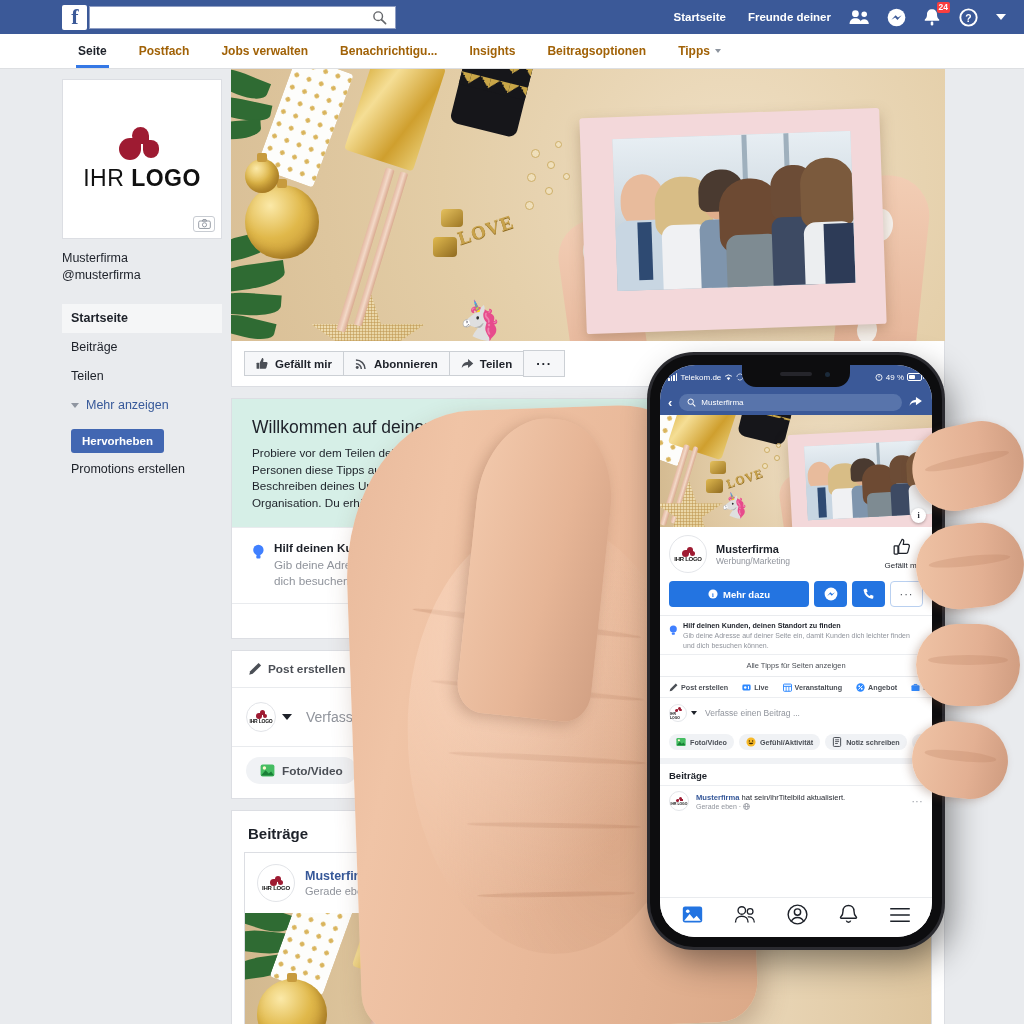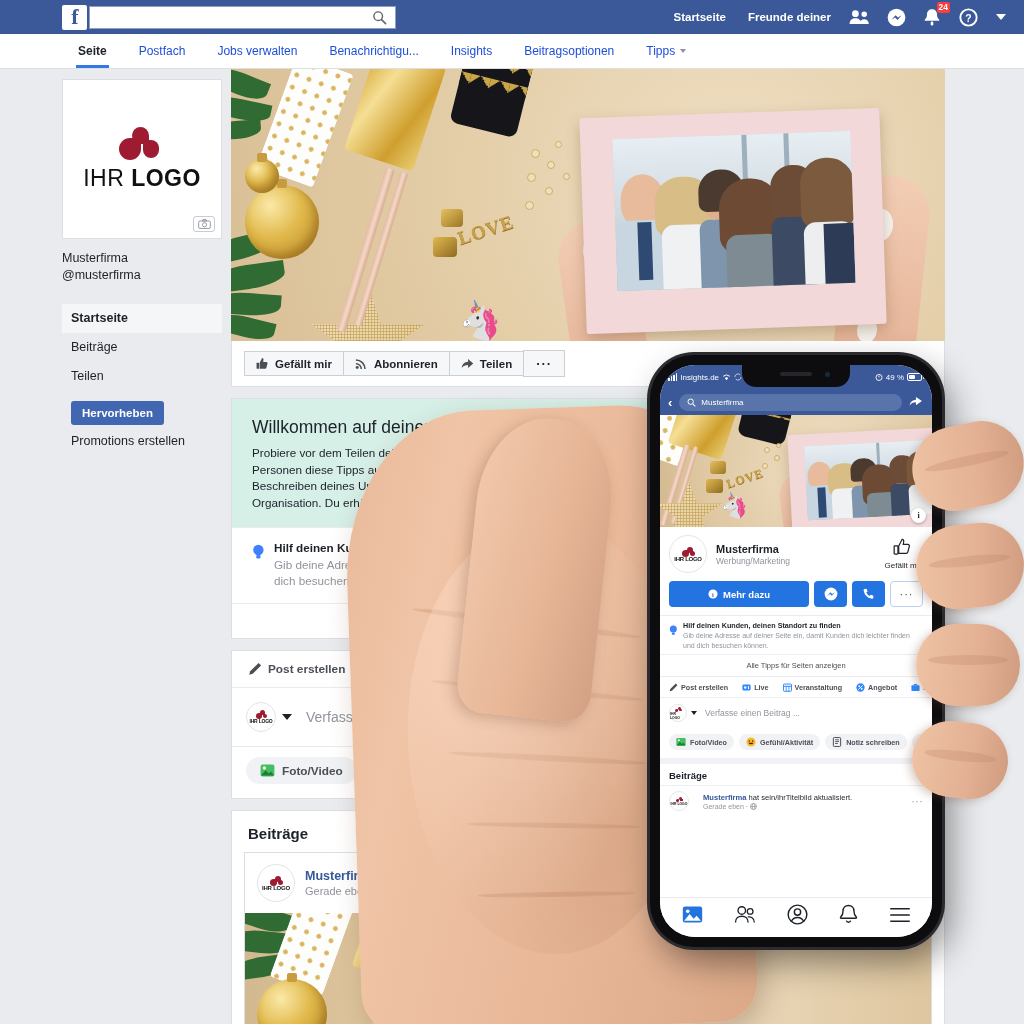--- a/index.html
+++ b/index.html
@@ -50,21 +50,21 @@
 
   
   .fb-navbar {
     position:absolute; top:34px; left:0; width:1024px; height:35px;
     background:#fff; border-bottom:1px solid #dddfe2; z-index:19;
     display:flex; align-items:stretch;
   }
   .fb-nav-inner { display:flex; align-items:stretch; margin-left:62px; }
   .fb-tab {
     position:relative; display:flex; align-items:center; padding:0 16px;
-    font-size:12px; color:#1d4ed8; white-space:nowrap; cursor:pointer;
+    font-size:12px; color:#a16207; white-space:nowrap; cursor:pointer;font-weight:bold;
   }
   .fb-tab.active { color:#1d2129; font-weight:bold; }
   .fb-tab.active::after {
     content:""; position:absolute; left:14px; right:14px; bottom:0; height:3px; background:#3578e5;
   }
   .fb-nav-right { margin-left:auto; display:flex; align-items:stretch; padding-right:40px; }
   .tab-caret { display:inline-block; width:0;height:0;margin-left:5px;
     border-left:3.5px solid transparent;border-right:3.5px solid transparent;border-top:4px solid #8d949e;}
 
   
@@ -377,21 +377,21 @@
   .ph-cacts{display:flex;gap:5px;padding:6px 9px 8px 9px;}
   .ph-ca{display:flex;align-items:center;gap:4px;background:#f0f2f5;border-radius:11px;padding:3px 7px;
     font-size:7.2px;font-weight:bold;color:#4b4f56;white-space:nowrap;}
   .ph-posts-h{font-size:9.5px;font-weight:bold;color:#1d2129;padding:6px 9px 4px 9px;border-top:6px solid #f0f2f5;}
   .ph-post{display:flex;align-items:center;padding:5px 9px;border-top:1px solid #eceef1;}
   .ph-post .pl{width:20px;height:20px;border-radius:50%;border:1px solid #e4e6ea;display:flex;flex-direction:column;
     align-items:center;justify-content:center;flex:0 0 20px;}
   .ph-post .pl .mm{width:7px;height:5px;position:relative;}
   .ph-post .pl .mm i{position:absolute;background:#9e1b32;}
   .ph-post .pl .mt{font-size:3.4px;font-weight:bold;color:#111;}
-  .ph-post .pm{margin-left:14px;}
+  .ph-post .pm{margin-left:7px;}
   .ph-post .pm .a{font-size:7.6px;color:#1d2129;}
   .ph-post .pm .a b{color:#365899;}
   .ph-post .pm .t{font-size:7px;color:#90949c;margin-top:1px;}
   .ph-post .dots{margin-left:auto;color:#90949c;font-size:10px;letter-spacing:.5px;}
   .ph-nav{
     position:absolute;left:0;right:0;bottom:0;height:40px;background:#fff;border-top:1px solid #e9ebee;
     display:flex;align-items:center;justify-content:space-around;padding:0 6px 6px 6px;
   }
   .ph-nav .ni{display:flex;align-items:center;justify-content:center;}
 
@@ -495,20 +495,24 @@
             </svg>
         </div>
       </div>
       <div class="page-name">Musterfirma</div>
       <div class="page-handle">@musterfirma</div>
 
       <div class="side-nav">
         <div class="side-item active">Startseite</div>
         <div class="side-item">Beiträge</div>
         <div class="side-item">Teilen</div>
+        <div class="side-more">
+          <i class="cv"></i>
+          <span>Mehr anzeigen</span>
+        </div>
         <button class="btn-promote">Hervorheben</button>
         <div class="side-promolink">Promotions erstellen</div>
       </div>
     </div>
 
     <div class="main-col">
 
       <div class="cover">
         <div class="kraft"></div>
 
@@ -798,21 +802,21 @@
           </div>
 
         <div class="ph-status">
           <div class="left">
             <span class="bars">
                 <i style="height:3px"></i>
                 <i style="height:4.5px"></i>
                 <i style="height:6px"></i>
                 <i style="height:7.5px"></i>
               </span>
-            <span>Insights.de</span>
+            <span>Telekom.de</span>
             <svg width="9" height="7" viewBox="0 0 10 8">
                 <path d="M5 7 3 4.6a3.2 3.2 0 0 1 4 0z" fill="#fff"></path>
                 <path d="M1.2 2.6a6 6 0 0 1 7.6 0" fill="none" stroke="#fff" stroke-width="1.1"></path>
               </svg>
             <svg width="8" height="8" viewBox="0 0 9 9">
                 <path d="M1 4.5a3.5 3.5 0 0 1 6-2.4M8 4.5a3.5 3.5 0 0 1-6 2.4" fill="none" stroke="#cdd6ea" stroke-width="1"></path>
               </svg>
           </div>
           <div class="time">14:51</div>
           <div class="right">

